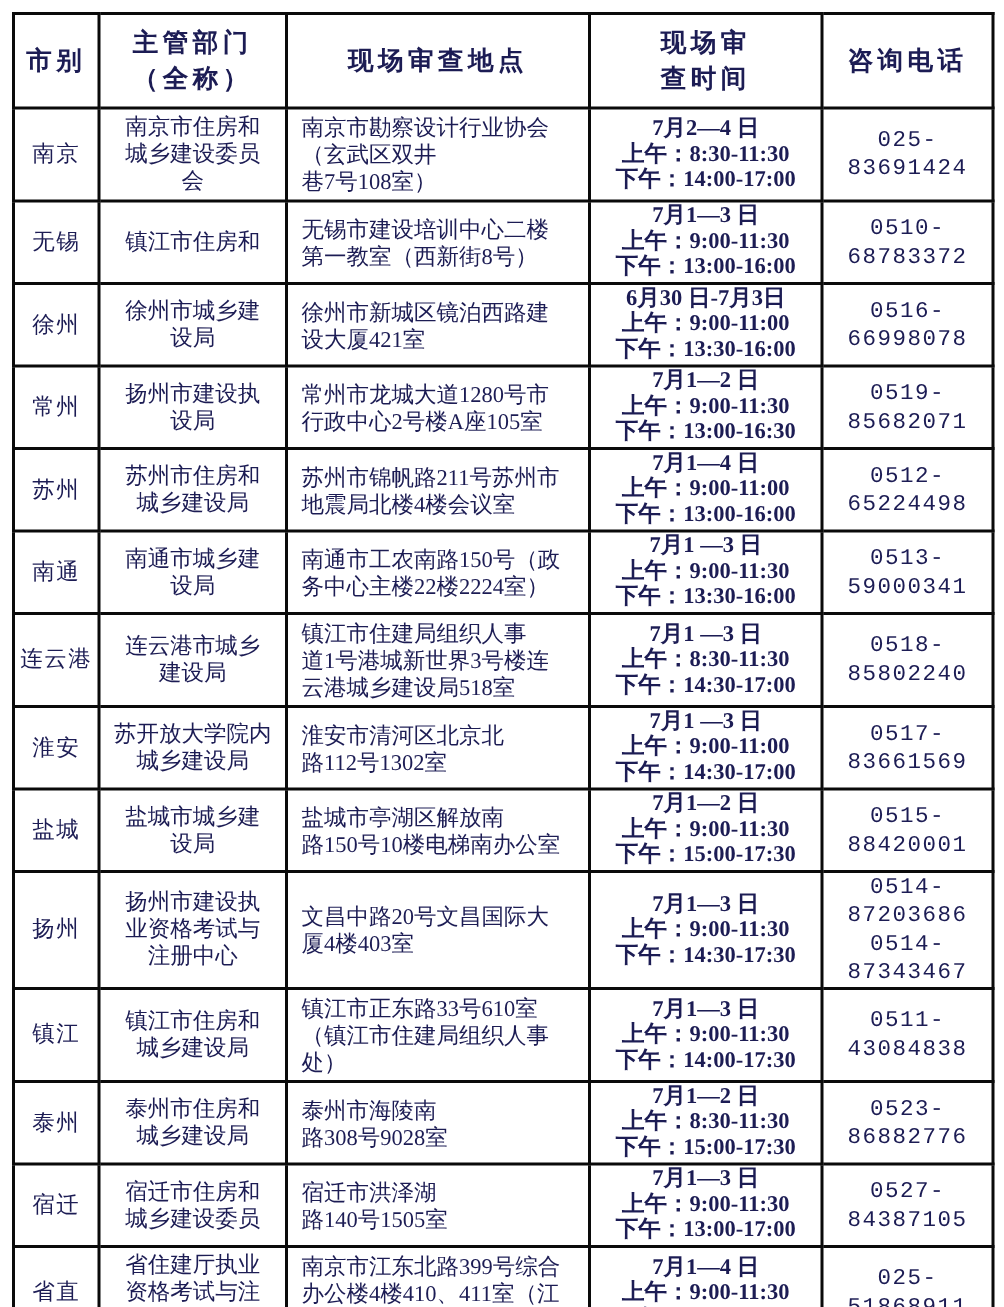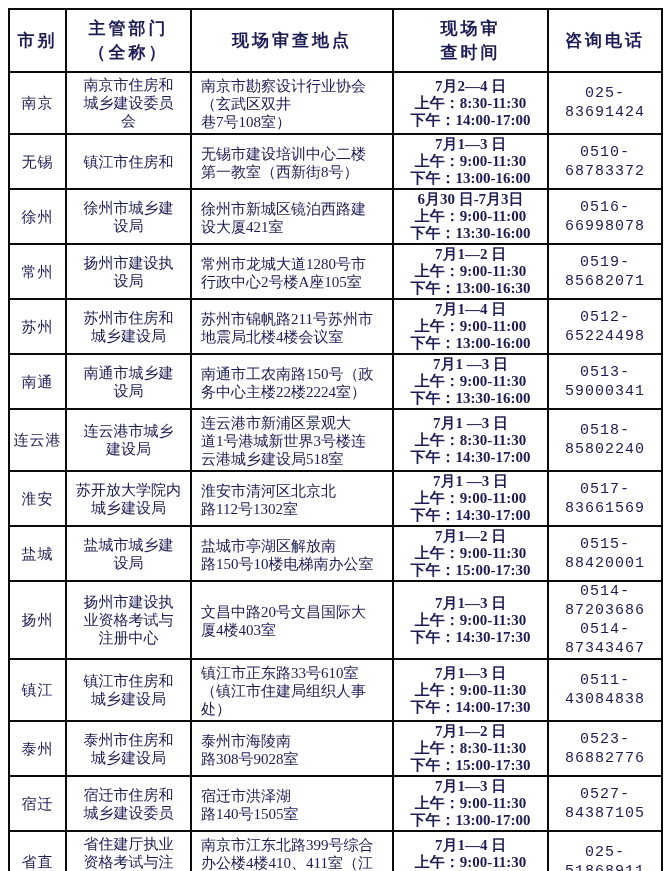--- a/index.html
+++ b/index.html
@@ -135,21 +135,21 @@
       <td class="time">7月1 —3 日
 上午：9:00-11:30
 下午：13:30-16:00</td>
       <td class="phone">0513-
 59000341</td>
     </tr>
     <tr>
       <td class="city">连云港</td>
       <td class="dept">连云港市城乡
 建设局</td>
-      <td class="loc">连云港市新浦区景观大
+      <td class="loc">镇江市住建局组织人事
 道1号港城新世界3号楼连
 云港城乡建设局518室</td>
       <td class="time">7月1 —3 日
 上午：8:30-11:30
 下午：14:30-17:00</td>
       <td class="phone">0518-
 85802240</td>
     </tr>
     <tr>
       <td class="city">淮安</td>

